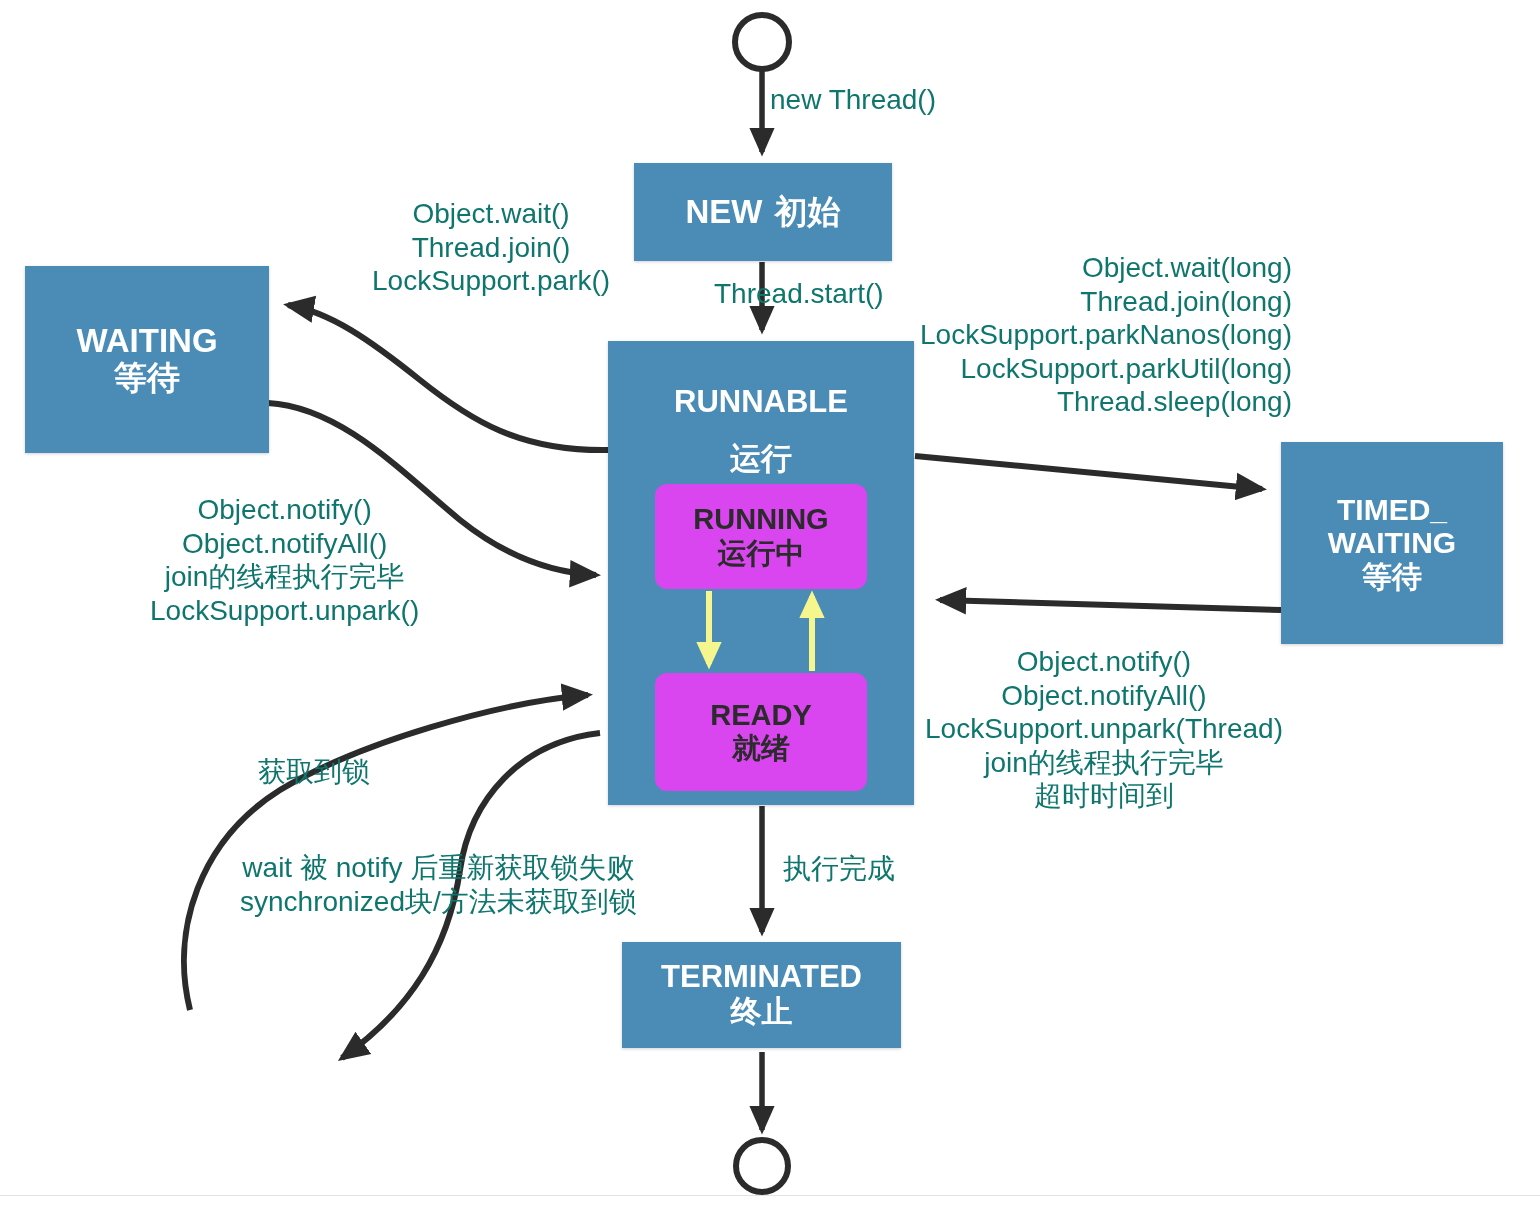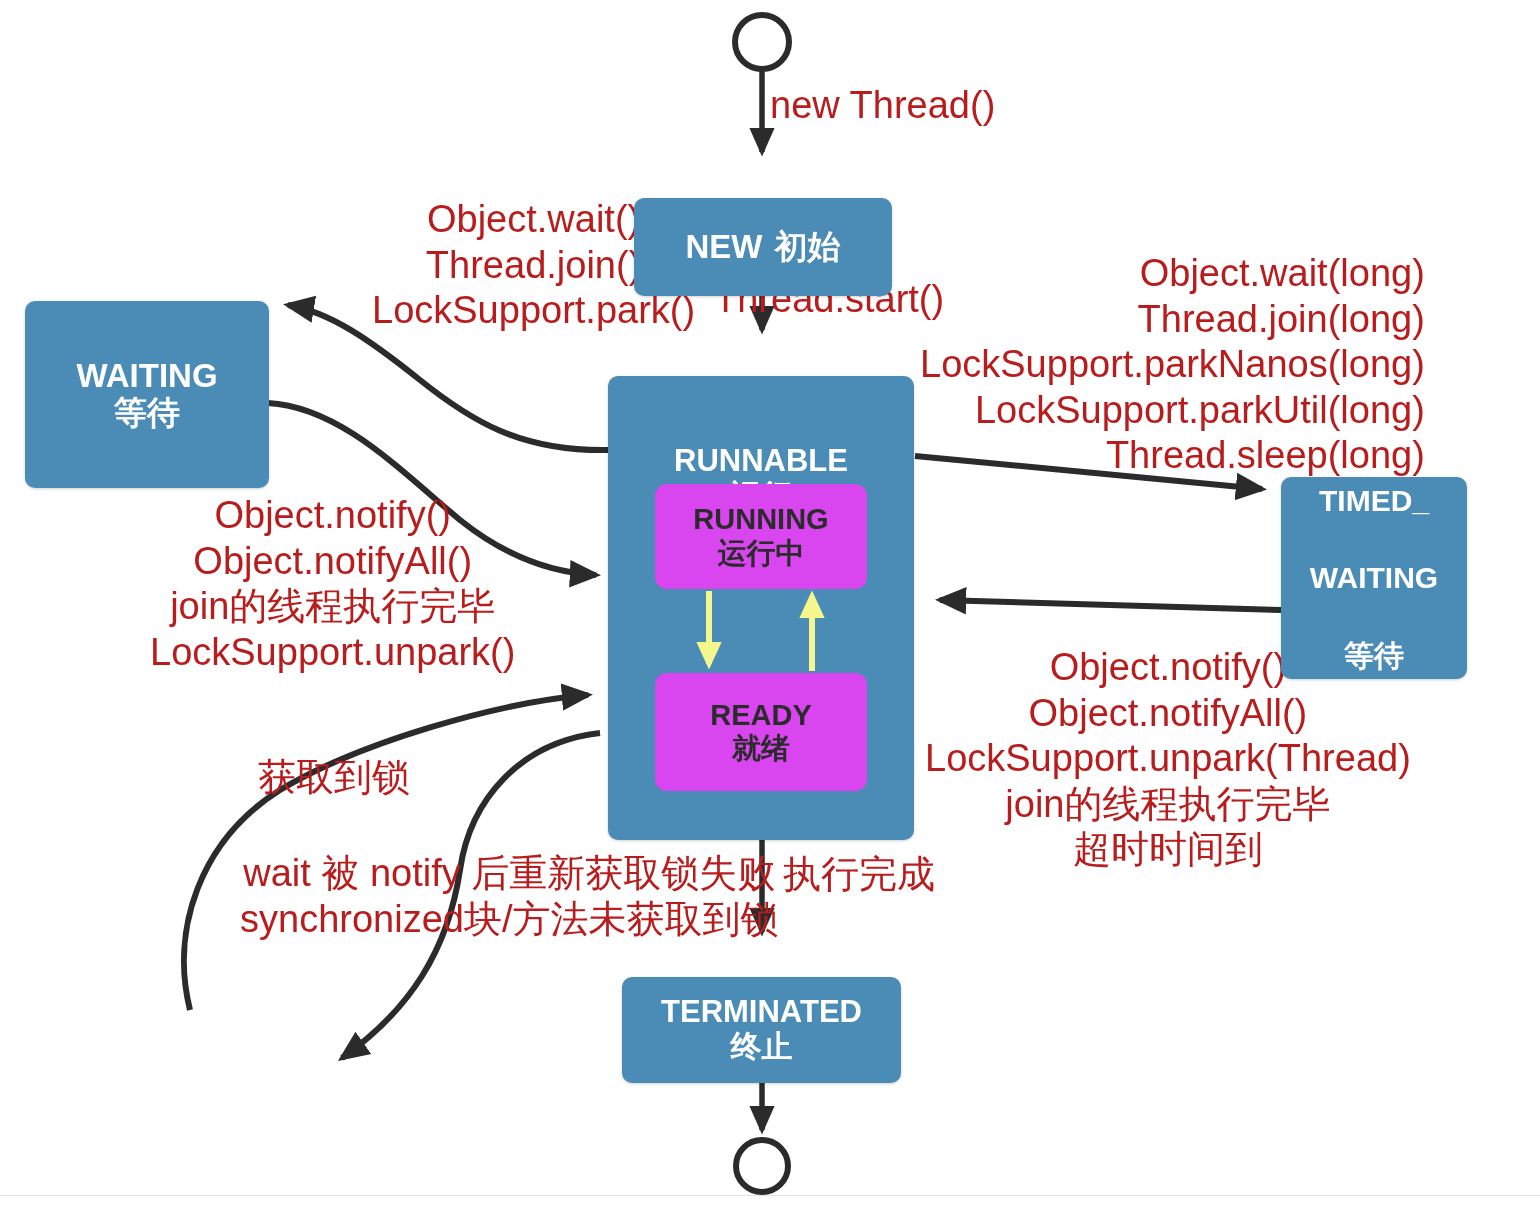--- a/index.html
+++ b/index.html
@@ -12,43 +12,42 @@
     width: 1540px;
     height: 1212px;
     background: #ffffff;
     overflow: hidden;
     font-family: "Liberation Sans", "DejaVu Sans", sans-serif;
   }
   
   .state-box {
     position: absolute;
     background: #4a8cb5;
-    border-radius: 10px;
+    border-radius: 0;
     box-shadow: 0 1px 3px rgba(0,0,0,0.18);
     color: #ffffff;
     font-weight: bold;
     display: flex;
     flex-direction: column;
     align-items: center;
     justify-content: center;
     text-align: center;
     line-height: 1.12;
     box-sizing: border-box;
     z-index: 5;
-    margin-top: 35px;
   }
   .state-box .en { display: block; }
   .state-box .zh { display: block; }
 
   #box-new       { left: 634px;  top: 163px;  width: 258px; height: 98px;  font-size: 33px; }
   #box-new .row  { display: flex; gap: 12px; align-items: baseline; }
   #box-waiting   { left: 25px;   top: 266px;  width: 244px; height: 187px; font-size: 33px; }
   #box-runnable  { left: 608px;  top: 341px;  width: 306px; height: 464px; font-size: 31px;
-                   justify-content: flex-start; padding-top: 68px; }
-  #box-timed     { left: 1281px; top: 442px;  width: 186px; height: 202px; font-size: 30px; gap: 44px; }
+                   justify-content: flex-start; padding-top: 44px; gap: 22px; }
+  #box-timed     { left: 1281px; top: 442px;  width: 222px; height: 202px; font-size: 30px; }
   #box-blocked   { left: 70px;   top: 1010px; width: 248px; height: 118px; font-size: 31px; }
   #box-terminated{ left: 622px;  top: 942px;  width: 279px; height: 106px; font-size: 31px; }
 
   
   .substate {
     position: absolute;
     background: #d946ef;
     border-radius: 12px;
     color: #2b2b2b;
     font-weight: bold;
@@ -60,22 +59,22 @@
     text-align: center;
     line-height: 1.14;
     z-index: 6;
   }
   #box-running { left: 655px; top: 484px; width: 212px; height: 105px; }
   #box-ready   { left: 655px; top: 673px; width: 212px; height: 118px; }
 
   
   .edge-label {
     position: absolute;
-    color: #b91c1c;
-    font-size: 38px;
+    color: #0f766e;
+    font-size: 28px;
     line-height: 1.2;
     white-space: pre;
     z-index: 4;
   }
   .edge-label.center { text-align: center; }
   .edge-label.left   { text-align: left; }
 
   #lbl-new-thread    { left: 770px;  top: 83px;  }
   #lbl-thread-start  { left: 714px;  top: 277px; text-align: right; }
   #lbl-to-waiting    { left: 372px;  top: 197px; text-align: center; }

